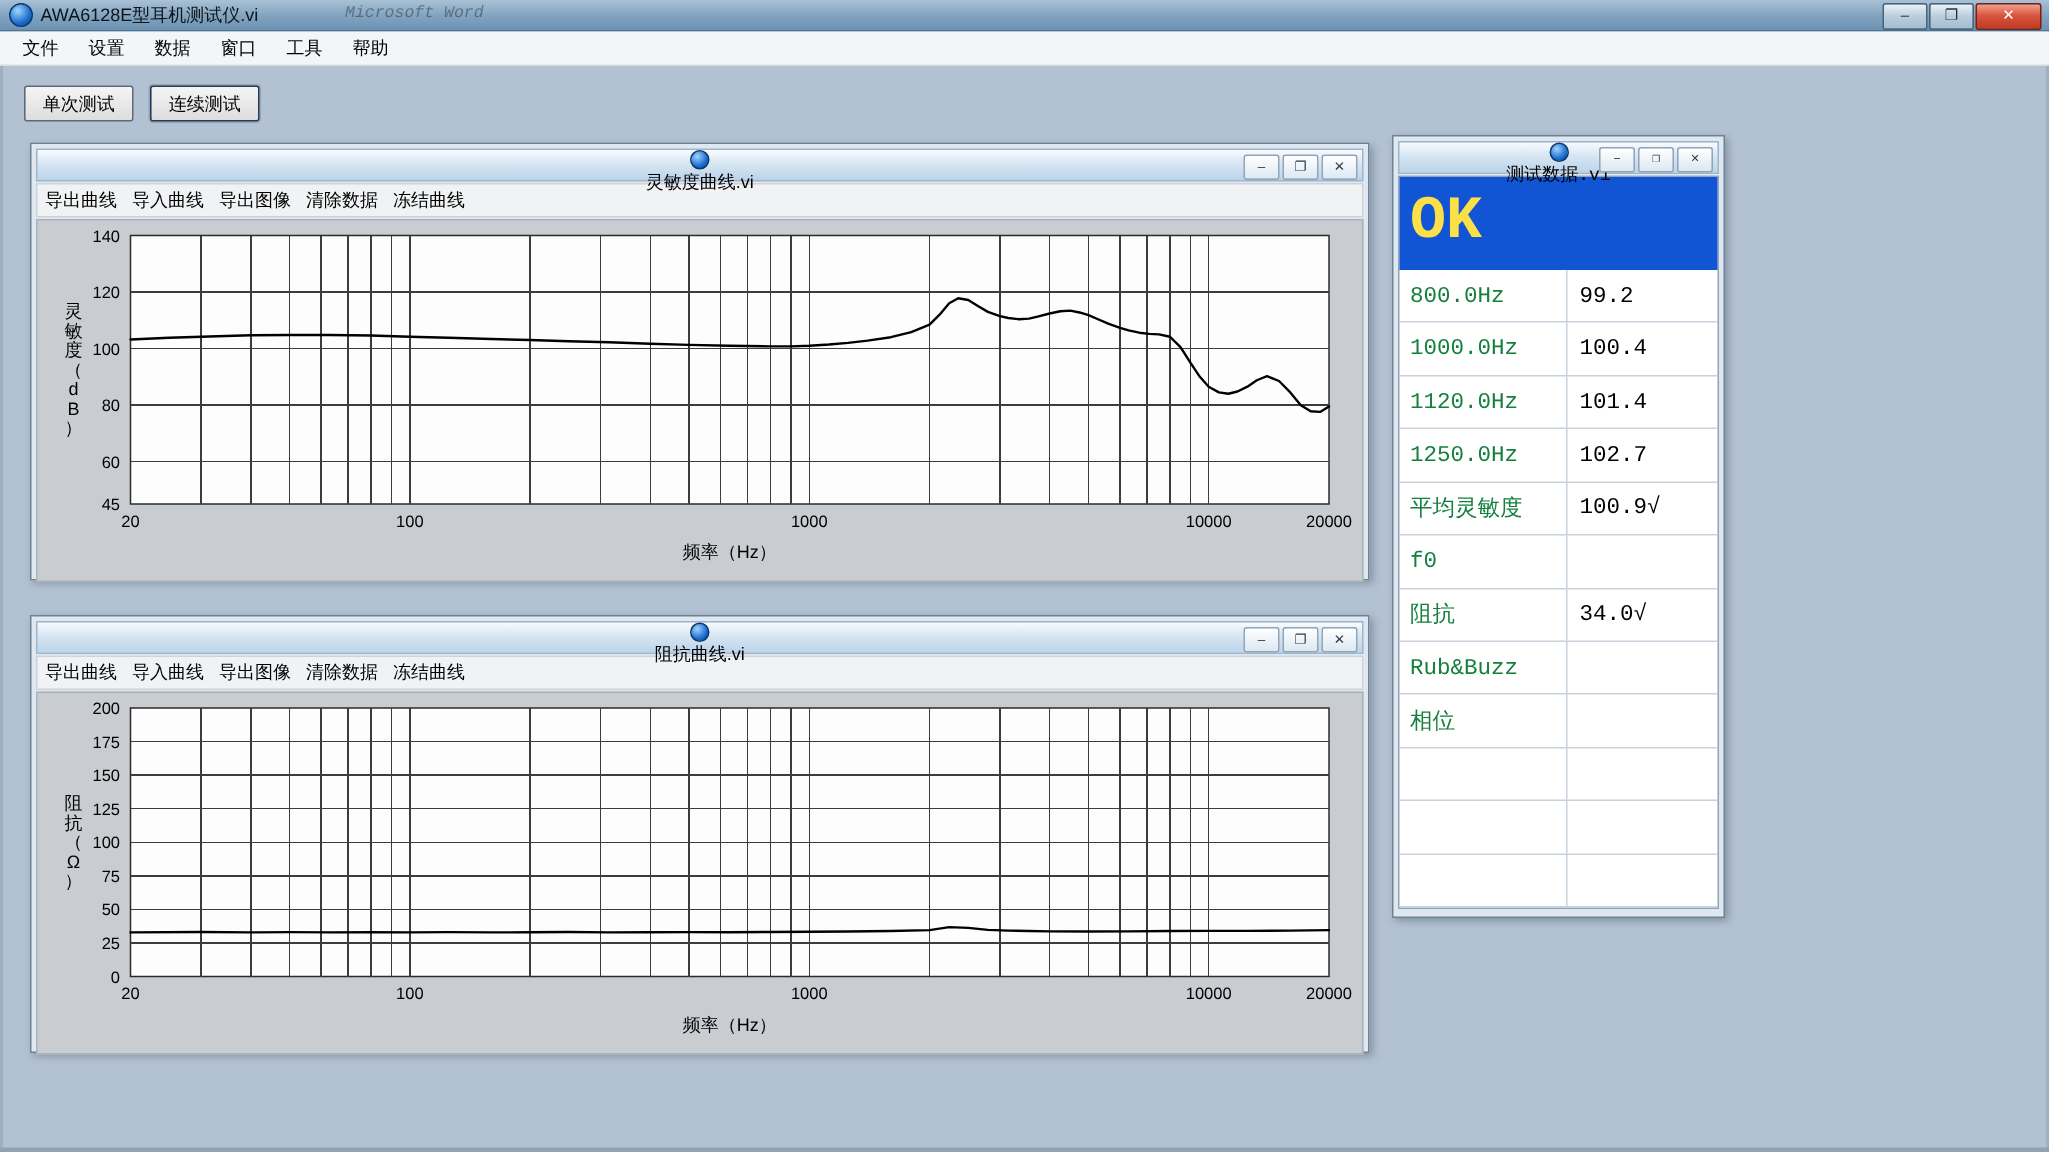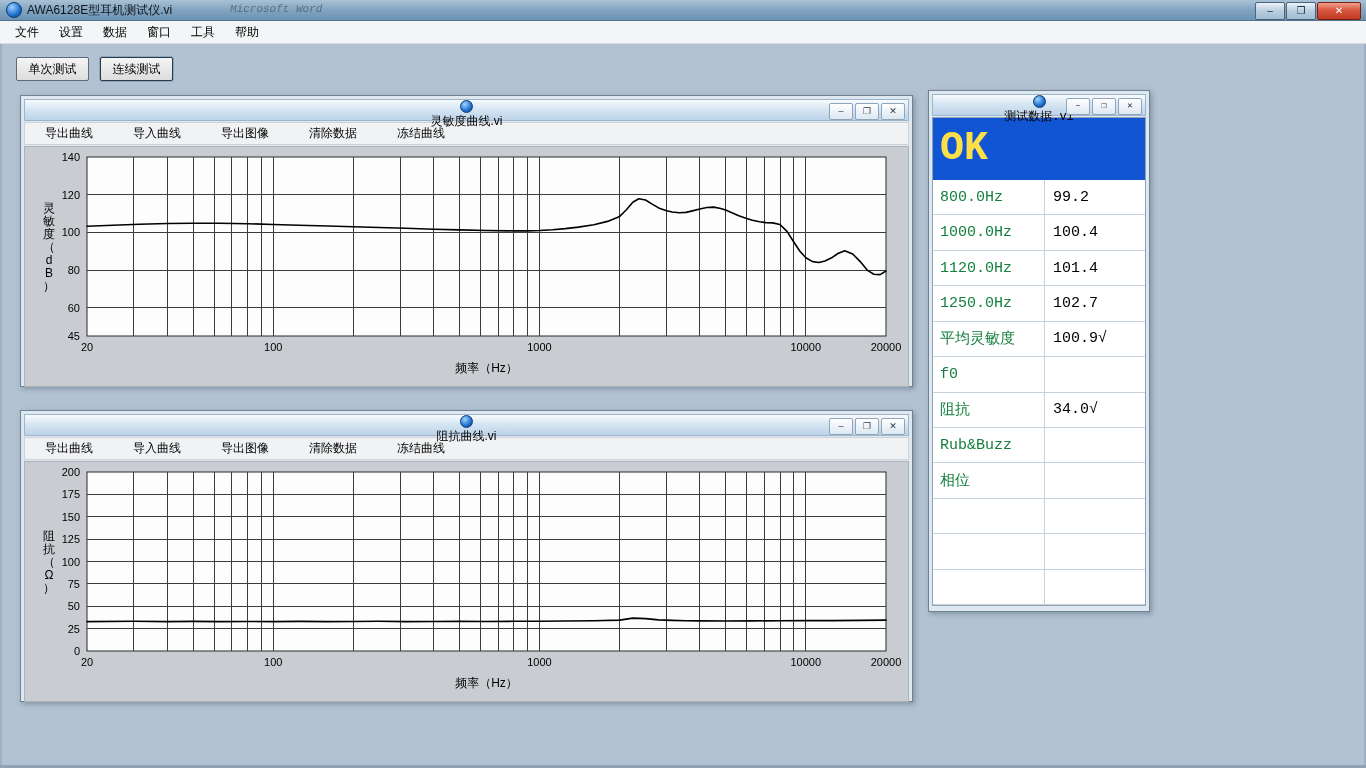--- a/index.html
+++ b/index.html
@@ -71,21 +71,21 @@
   .vib{
     width:22px;height:15px;border:1px solid #8fa6ba;border-radius:2px;
     background:linear-gradient(#ffffff,#dce8f2);
     font-size:9px;line-height:14px;text-align:center;color:#2c3b49;cursor:default;
   }
   .vi-menubar{
     height:21px;margin-top:1px;box-sizing:content-box;
     background:#f0f2f4;border:1px solid #cdd3d9;
     display:flex;align-items:center;
   }
-  .vi-mi{font-size:12px;color:#000;padding:0 20px;line-height:21px;cursor:default;}
+  .vi-mi{font-size:12px;color:#000;padding:0 5px;line-height:21px;cursor:default;}
   .chart-panel{
     margin-top:1px;background:#c9cdd1;border:1px solid #aab2ba;
     overflow:hidden;
   }
   svg text{fill:#000;font-family:"Liberation Sans","DejaVu Sans",sans-serif;}
   svg .tick{font-size:11px;}
   svg .axis{font-size:12px;}
   
   .data-body{
     margin-top:1px;background:#ffffff;border:1px solid #8fa3b4;

